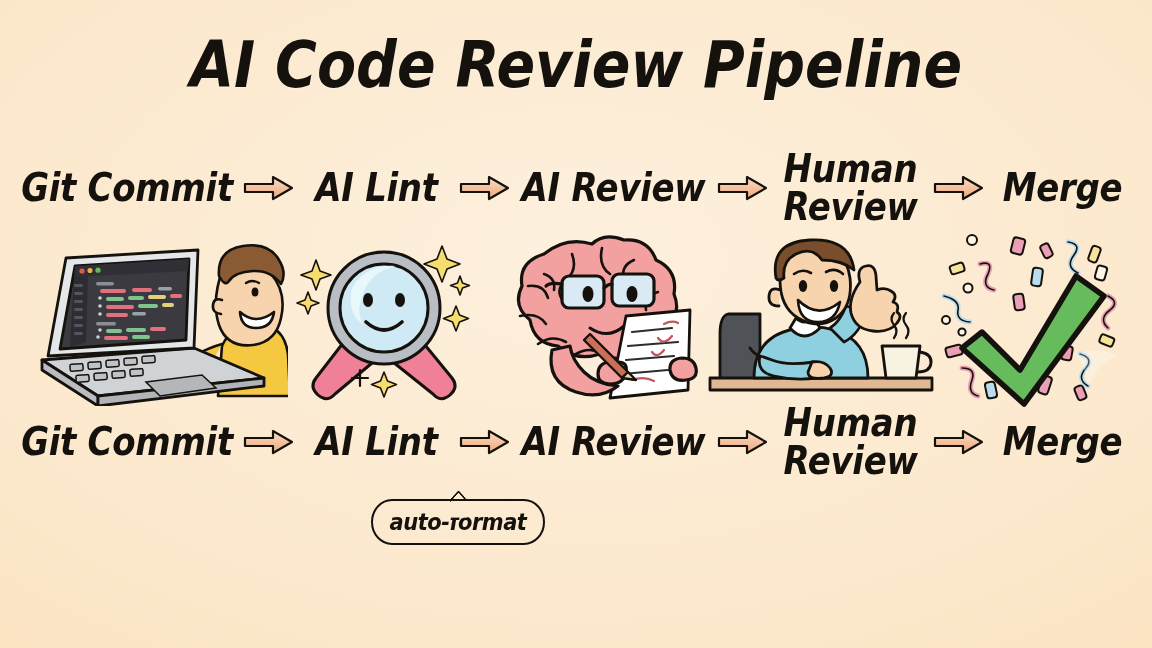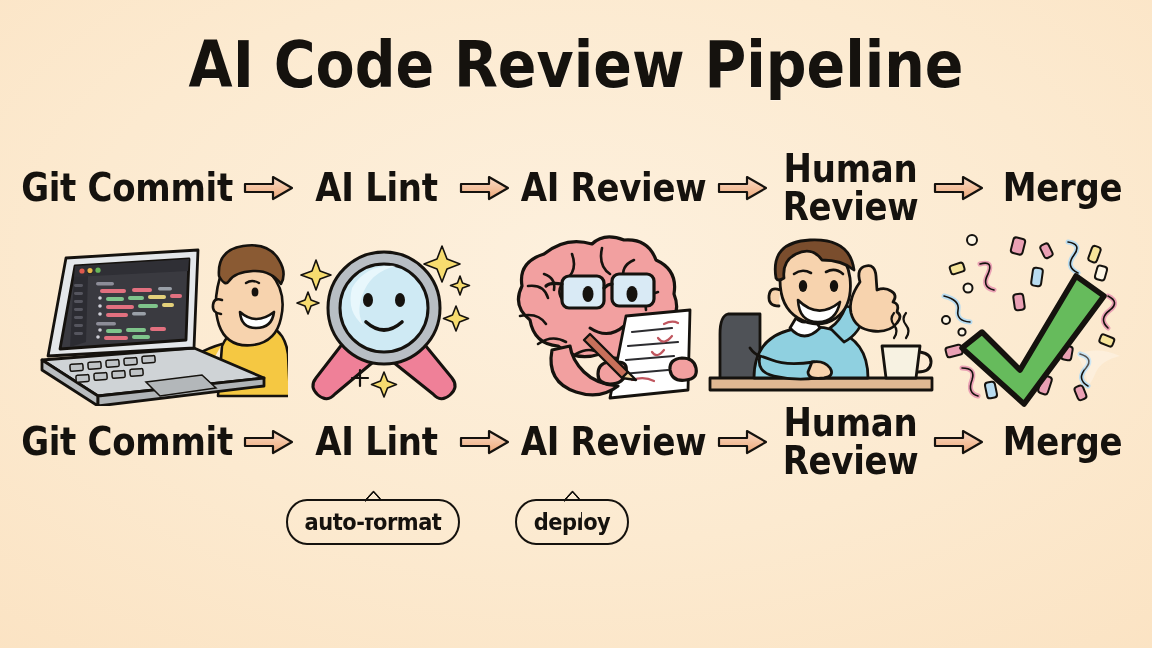--- a/index.html
+++ b/index.html
@@ -10,20 +10,21 @@
   #canvas {
     position: relative;
     width: 1152px;
     height: 648px;
     overflow: hidden;
     background: #fce9cd;
     background-image:
       radial-gradient(ellipse 900px 520px at 50% 40%, #fdf0dd 0%, #fcead0 55%, #fbe3c3 100%);
     font-family: "DejaVu Sans", sans-serif;
     user-select: none;
+    font-style: italic;
   }
   .hand {
     font-family: "DejaVu Sans", sans-serif;
     font-weight: 700;
     color: #16130f;
     letter-spacing: -0.5px;
   }
 
   
   #title {
@@ -537,22 +538,15 @@
   </div>
 
   <div id="bubble-row">
     <div class="bubble-slot" style="width:228px">
       <div class="bubble hand">
         <span class="nub"></span>
         <span class="nub-mask"></span>
         <span>auto-format</span>
       </div>
     </div>
-    <div class="bubble-slot" style="width:170px">
-      <div class="bubble hand">
-        <span class="nub"></span>
-        <span class="nub-mask"></span>
-        <span>deploy</span>
-      </div>
-    </div>
   </div>
 
 </div>
 
 </body></html>

